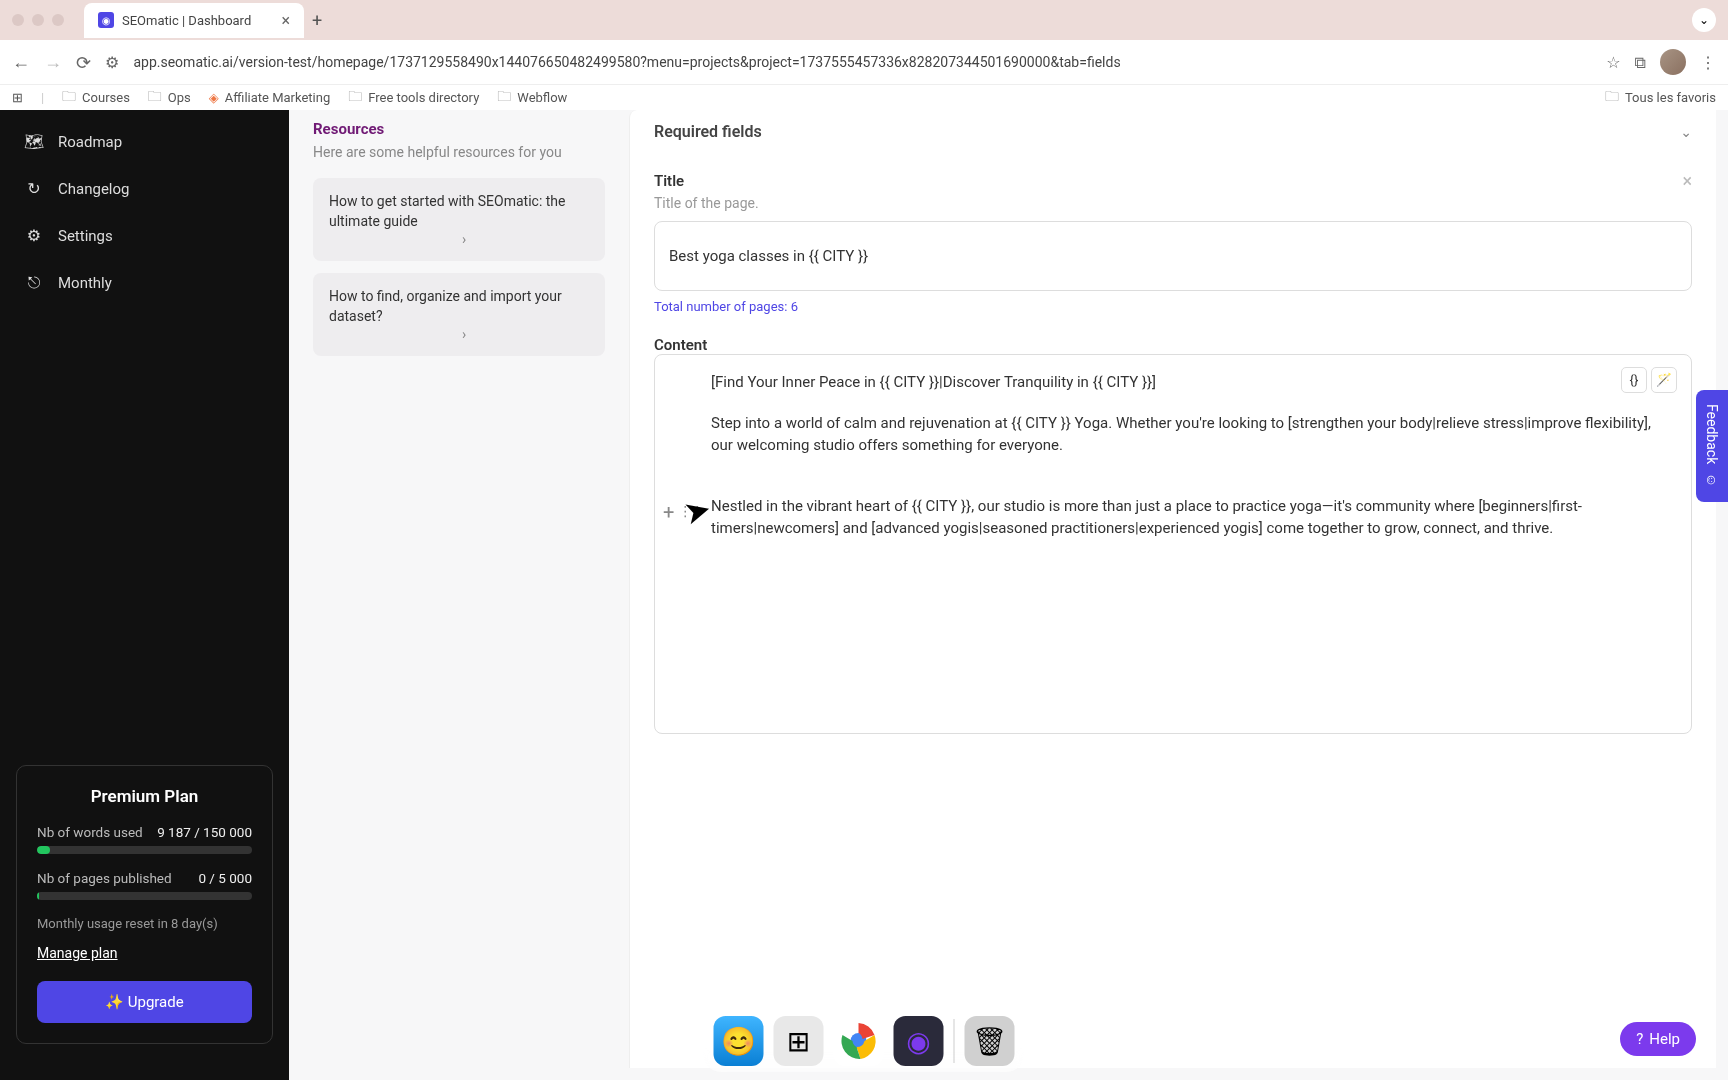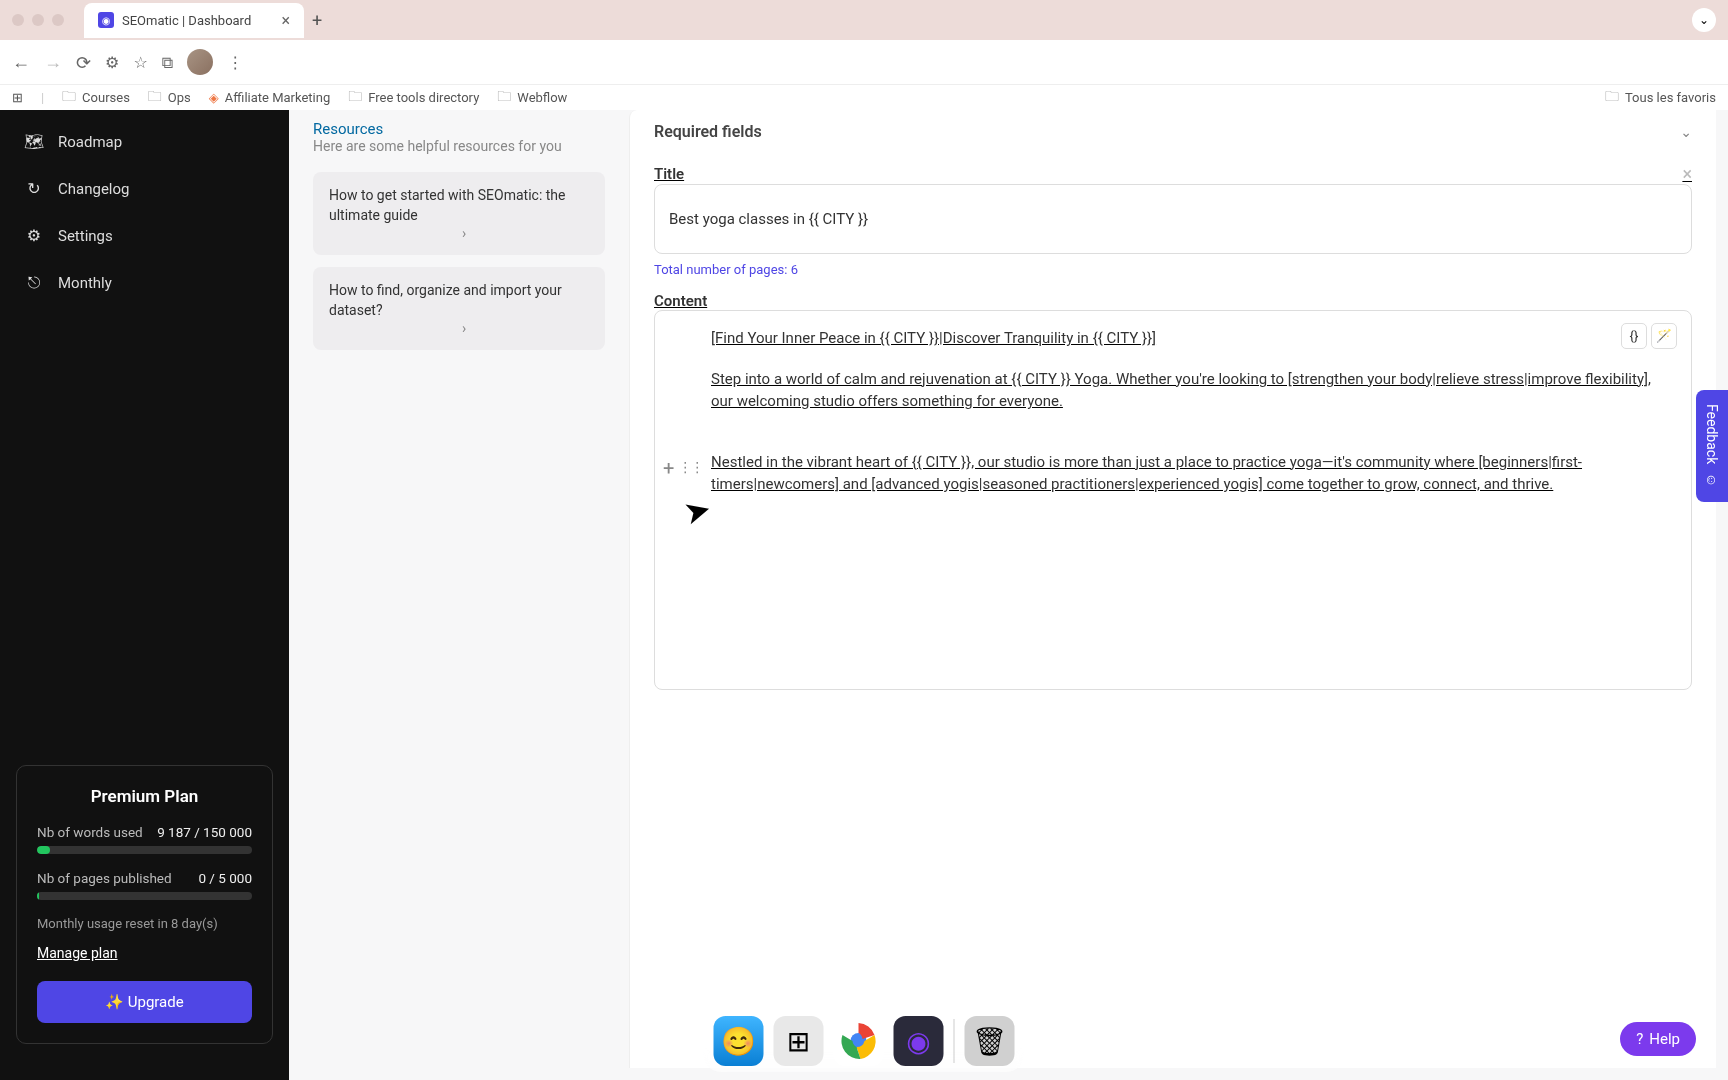--- a/index.html
+++ b/index.html
@@ -43,31 +43,31 @@
 .stat-row .val { color: #eee; }
 .progress-bar { height: 8px; background: #333; border-radius: 4px; margin-bottom: 16px; overflow: hidden; }
 .progress-fill { height: 100%; background: #22c55e; border-radius: 4px; }
 .reset-text { font-size: 13px; color: #999; margin-bottom: 14px; }
 .manage-link { font-size: 14px; color: #fff; text-decoration: underline; cursor: pointer; }
 .upgrade-btn { margin-top: 20px; width: 100%; padding: 12px; background: #4f46e5; color: #fff; border: none; border-radius: 8px; font-size: 15px; cursor: pointer; }
 
 
 .main { flex: 1; background: #f7f7f8; display: flex; overflow: hidden; }
 .left-panel { width: 340px; padding: 10px 24px; }
-.resources-title { font-size: 15px; font-weight: 400; color: #0369a1; }
+.resources-title { font-size: 15px; font-weight: 700; color: #701a75; margin-bottom: 6px; }
 .resources-sub { font-size: 14px; color: #888; margin-bottom: 18px; }
 .resource-card { background: #eeedef; border-radius: 8px; padding: 14px 16px; margin-bottom: 12px; display: flex; align-items: center; justify-content: space-between; cursor: pointer; flex-direction: column; }
 .resource-card .text { font-size: 14px; color: #333; line-height: 1.4; flex: 1; }
 .resource-card .chev { color: #888; font-size: 14px; margin-left: 10px; }
 
 .right-panel { flex: 1; background: #fff; border-left: 1px solid #eee; border-radius: 8px 0 0 0; margin: 0 12px 12px 0; padding: 12px 24px; position: relative; }
 .section-header { display: flex; justify-content: space-between; align-items: center; padding-bottom: 8px; }
 .section-title { font-size: 16px; font-weight: 600; color: #444; }
 .section-chevron { color: #888; font-size: 14px; }
-.field-block { margin-top: 14px; position: relative; text-decoration: underline; }
+.field-block { margin-top: 21px; position: relative; }
 .field-header { display: flex; justify-content: space-between; align-items: center; }
 .field-label { font-size: 15px; font-weight: 600; color: #333; }
 .field-close { color: #bbb; font-size: 18px; cursor: pointer; }
 .field-desc { font-size: 14px; color: #999; margin: 4px 0 10px 0; }
 .text-input { width: 100%; padding: 25px 14px; border: 1px solid #ddd; border-radius: 8px; font-size: 15px; color: #333; }
 .pages-link { font-size: 13px; color: #4f46e5; margin-top: 8px; display: inline-block; }
 .editor-box { border: 1px solid #ddd; border-radius: 8px; padding: 16px 20px 16px 56px; min-height: 380px; position: relative; font-size: 15px; color: #333; line-height: 1.5; }
 .editor-toolbar { position: absolute; top: 12px; right: 14px; display: flex; gap: 4px; }
 .tool-btn { width: 26px; height: 26px; border: 1px solid #ddd; border-radius: 5px; display: flex; align-items: center; justify-content: center; font-size: 13px; cursor: pointer; background: #fff; }
 .editor-para { margin-bottom: 18px; }
@@ -111,20 +111,21 @@
       <span class="tab-close">×</span>
     </div>
     <span class="new-tab">+</span>
     <span class="chevron-down">⌄</span>
   </div>
   <div class="address-bar">
     <span class="nav-btn">←</span>
     <span class="nav-btn disabled">→</span>
     <span class="nav-btn">⟳</span>
     <span class="addr-icon">⚙</span>
+    <span class="url">app.seomatic.ai/version-test/homepage/1737129558490x144076650482499580?menu=projects&amp;project=1737555457336x828207344501690000&amp;tab=fields</span>
     <span class="addr-icon">☆</span>
     <span class="addr-icon">⧉</span>
     <span class="avatar"></span>
     <span class="addr-icon">⋮</span>
   </div>
   <div class="bookmarks-bar">
     <span class="bookmark">⊞</span>
     <span style="color:#ccc">|</span>
     <span class="bookmark">
         <span class="bookmark-folder">🗀</span>
@@ -213,20 +214,21 @@
       <div class="section-header">
         <span class="section-title">Required fields</span>
         <span class="section-chevron">⌄</span>
       </div>
 
       <div class="field-block">
         <div class="field-header">
           <span class="field-label">Title</span>
           <span class="field-close">×</span>
         </div>
+        <div class="field-desc">Title of the page.</div>
         <input class="text-input" value="Best yoga classes in {{ CITY }}" style="">
         <span class="pages-link">Total number of pages: 6</span>
       </div>
 
       <div class="field-block">
         <div class="field-label">Content</div>
         <div class="editor-box">
           <div class="editor-toolbar">
             <span class="tool-btn">{}</span>
             <span class="tool-btn">🪄</span>

